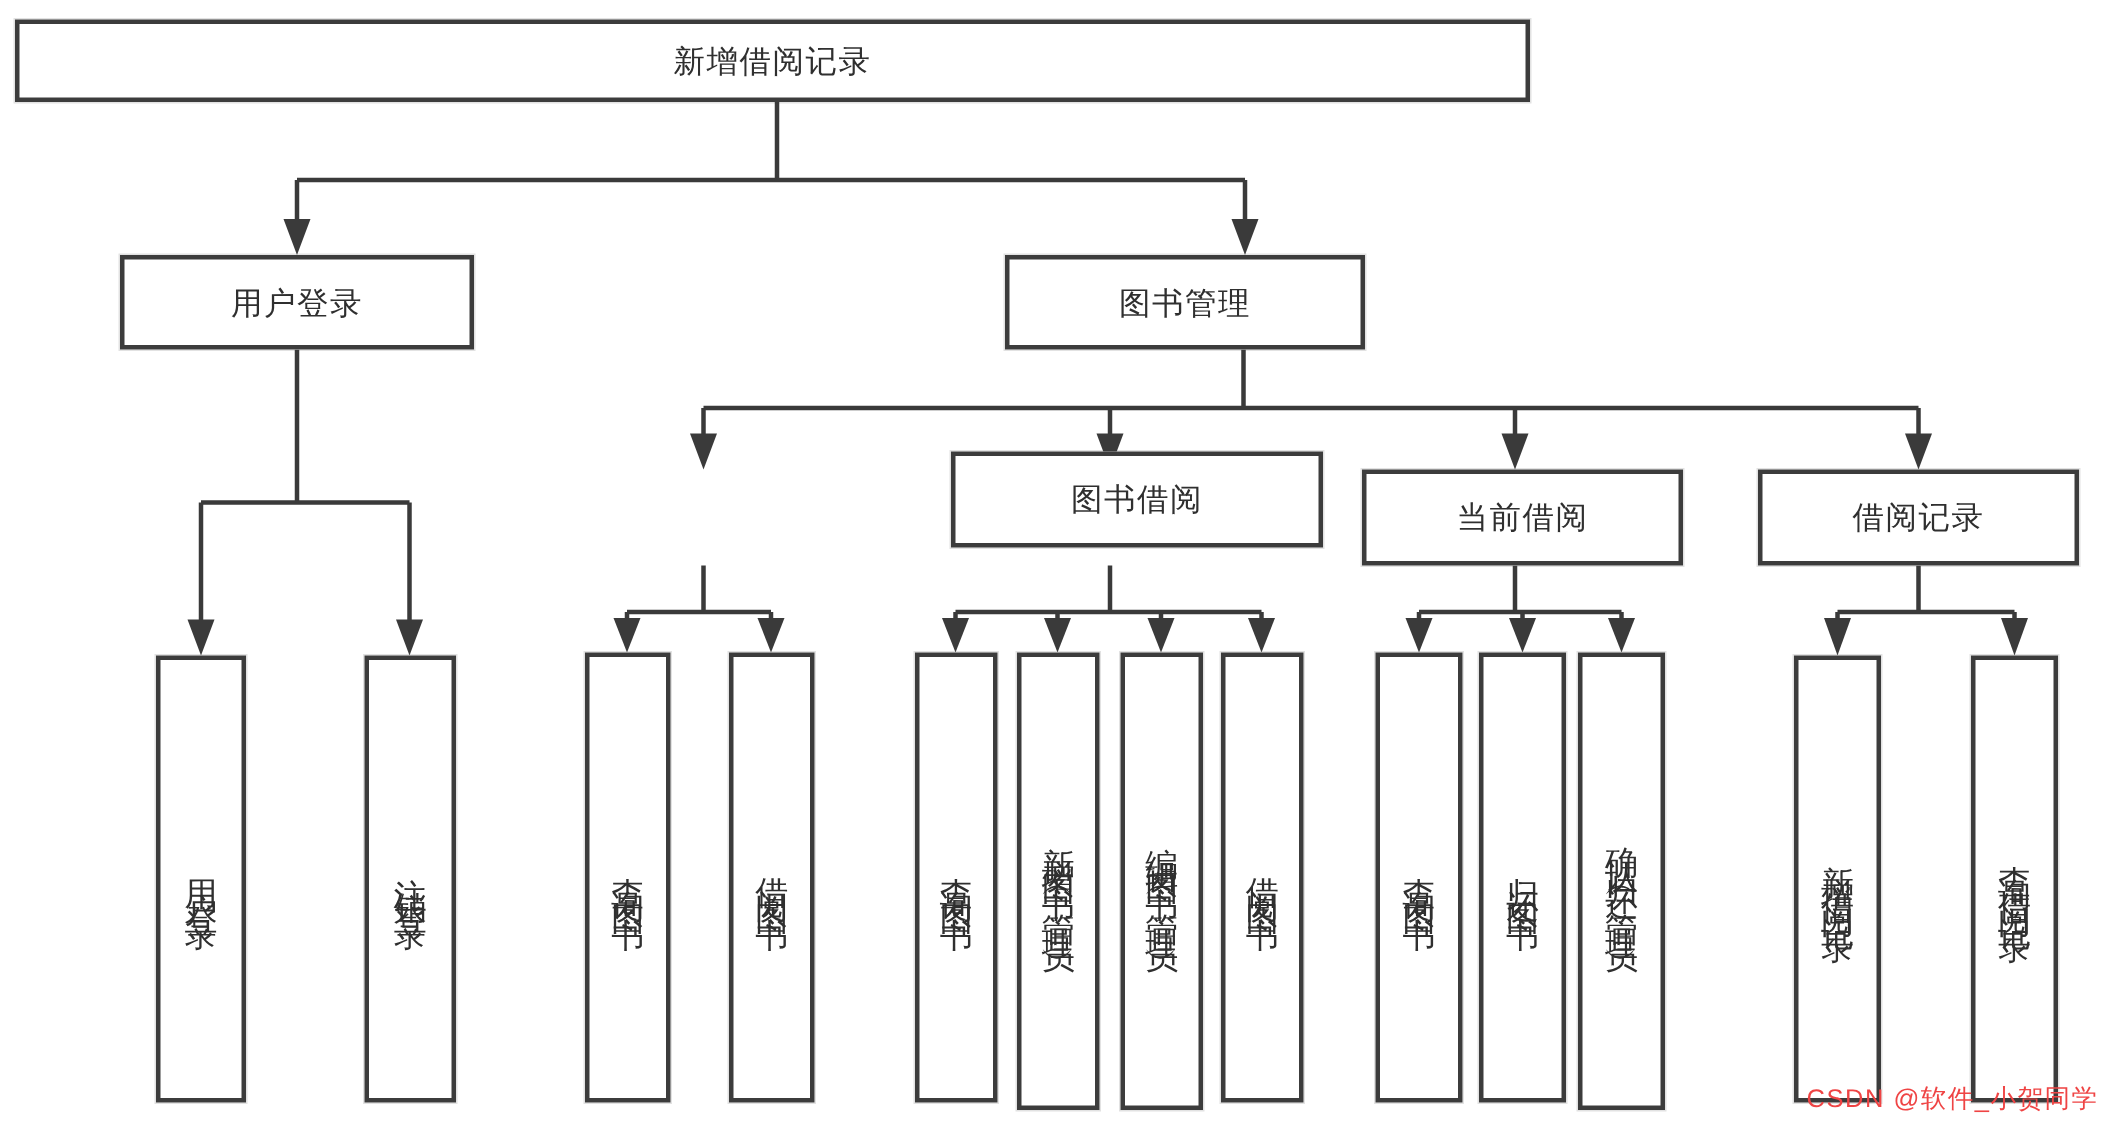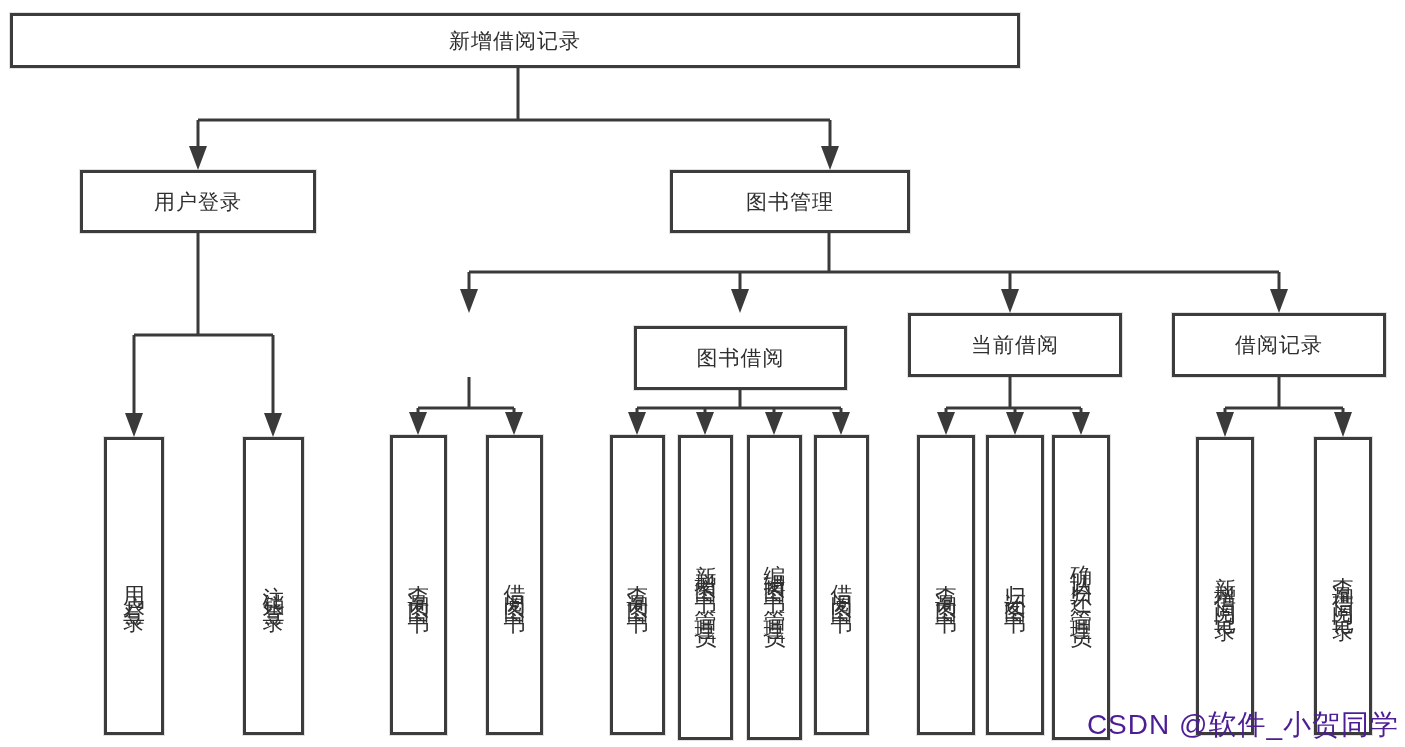--- a/index.html
+++ b/index.html
@@ -46,22 +46,22 @@
     font-size: 22px;
     letter-spacing: 9px;
     color: #2f2f2f;
     line-height: 1;
   }
   .watermark {
     position: absolute;
     right: 6px;
     bottom: 3px;
     z-index: 5;
-    font-size: 28px;
-    color: #4c1d95;
+    font-size: 17px;
+    color: #ef4444;
     letter-spacing: 1px;
     white-space: nowrap;
   }
   svg line, svg path { stroke: #3a3a3a; stroke-width: 3; fill: none; }
   svg polygon { fill: #3a3a3a; stroke: none; }
 </style>
 </head>
 <body>
 
 <div class="stage">
@@ -139,21 +139,21 @@
     <span class="hlabel">新增借阅记录</span>
   </div>
 
   <div class="node" style="left:80px;top:170px;width:236px;height:63px">
     <span class="hlabel">用户登录</span>
   </div>
   <div class="node" style="left:670px;top:170px;width:240px;height:63px">
     <span class="hlabel">图书管理</span>
   </div>
 
-  <div class="node" style="left:634px;top:326px;width:213px;height:64px">
+  <div class="node" style="left:634px;top:301px;width:248px;height:64px">
     <span class="hlabel">图书借阅</span>
   </div>
   <div class="node" style="left:908px;top:313px;width:214px;height:64px">
     <span class="hlabel">当前借阅</span>
   </div>
   <div class="node" style="left:1172px;top:313px;width:214px;height:64px">
     <span class="hlabel">借阅记录</span>
   </div>
 
   <div class="node vnode" style="left:104px;top:437px;width:60px;height:298px">

